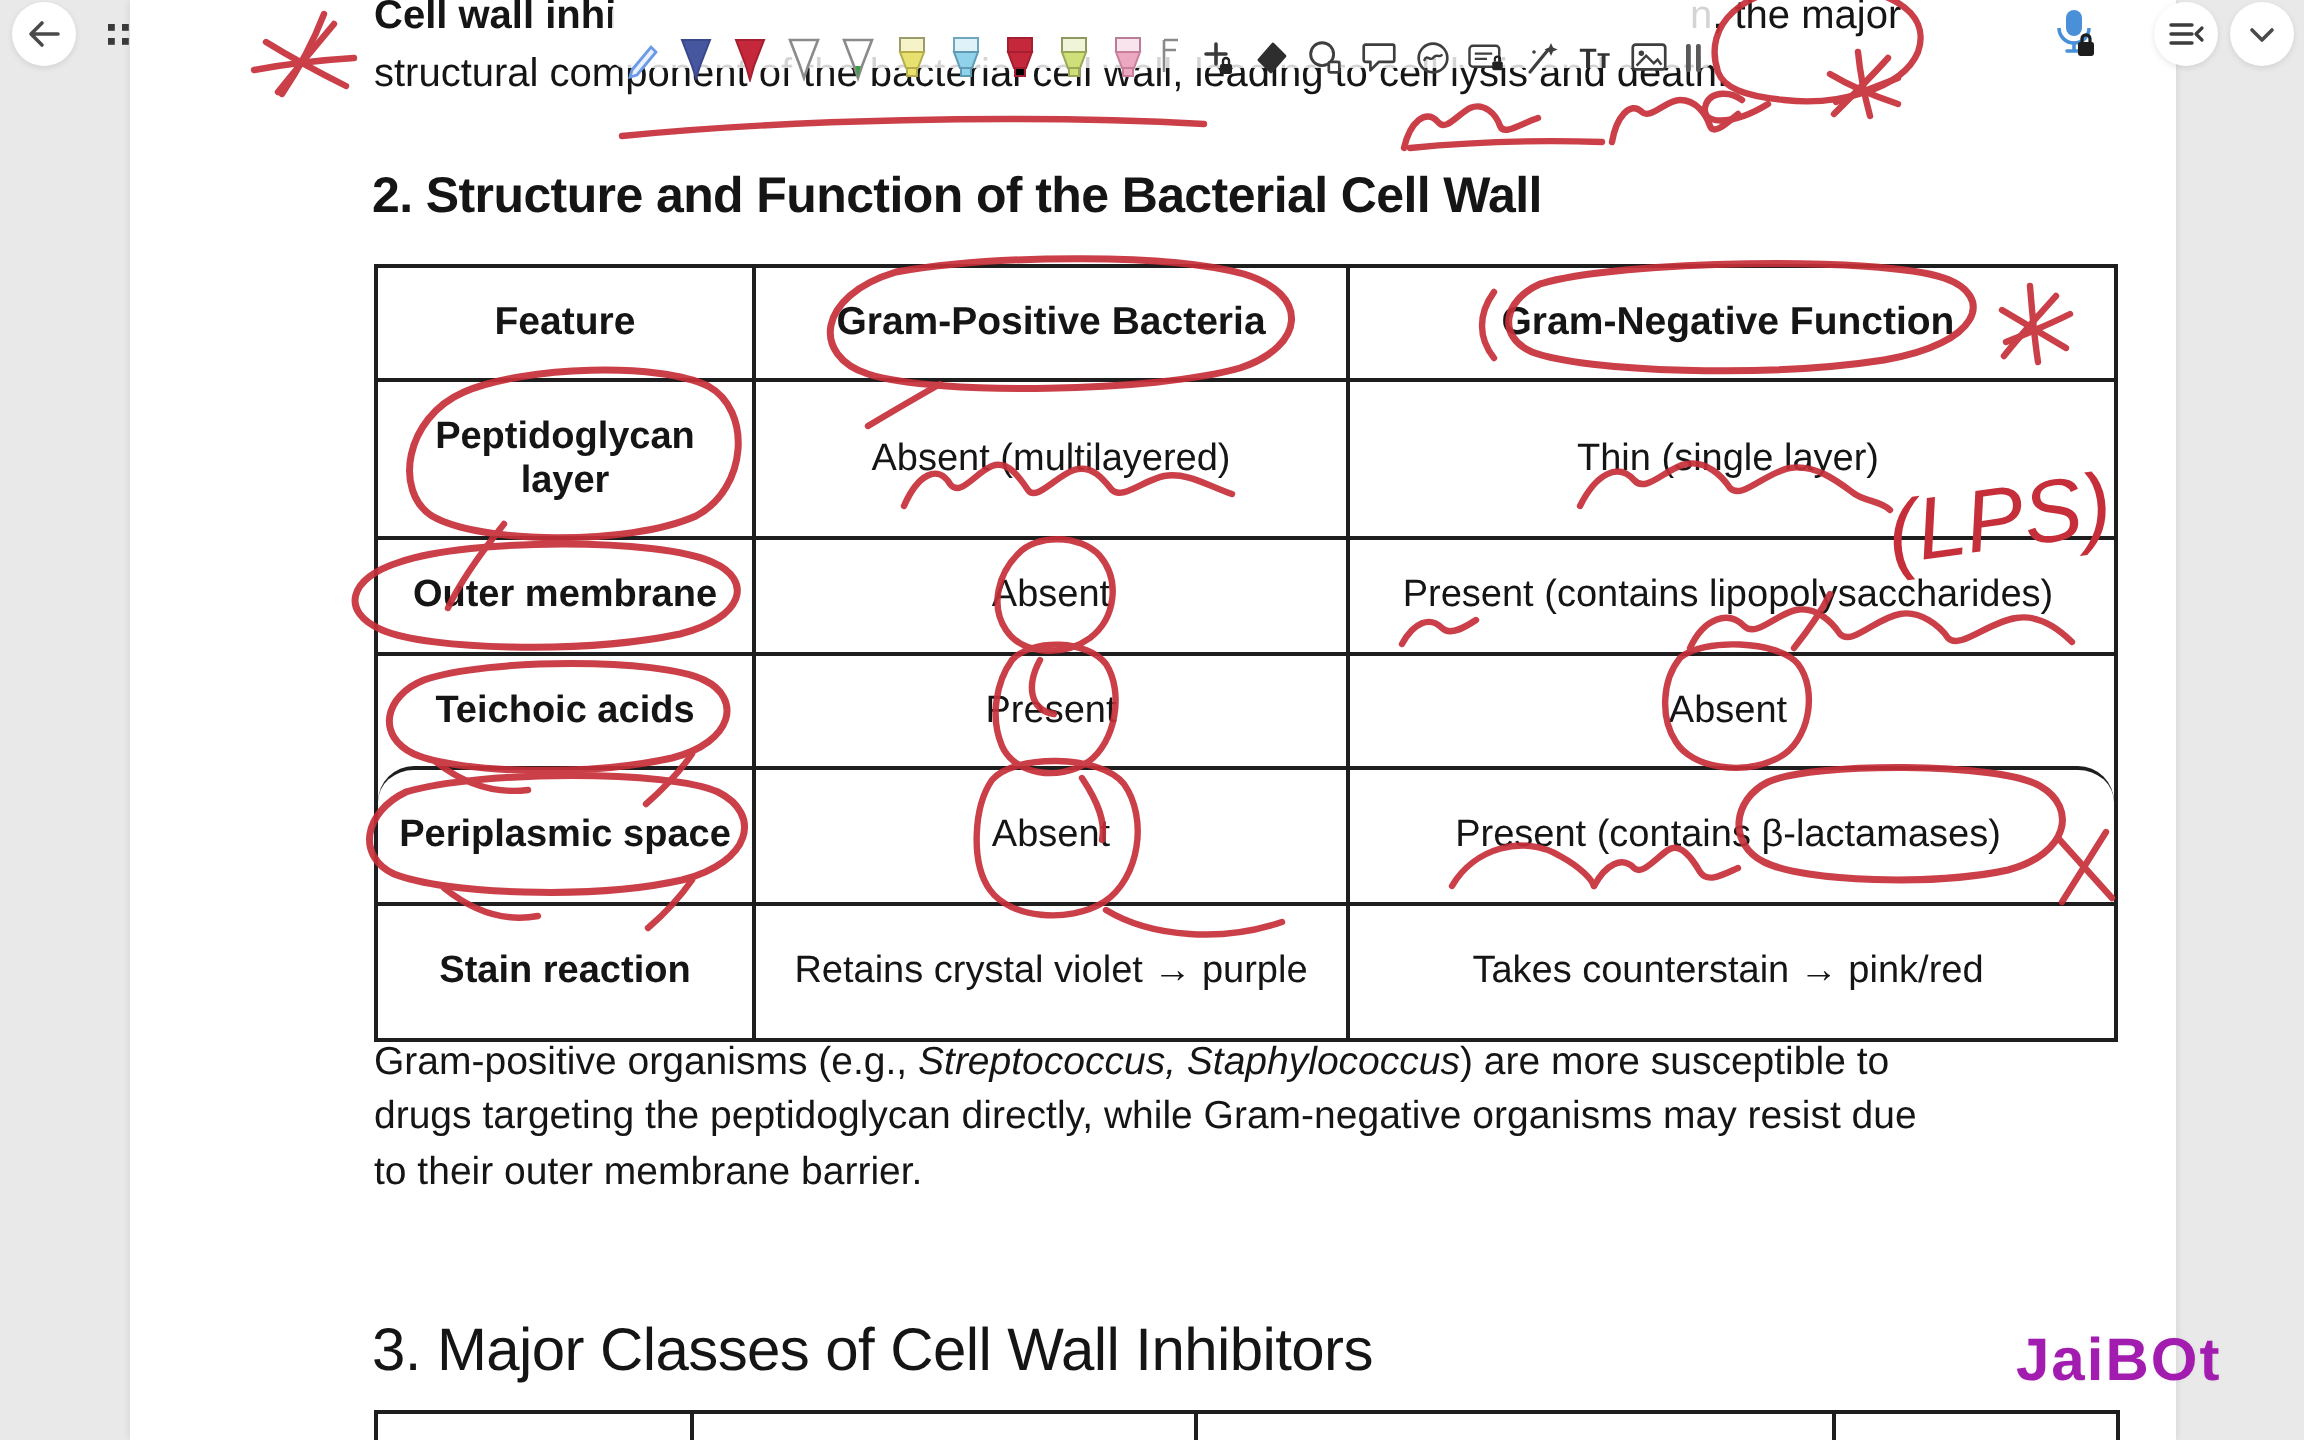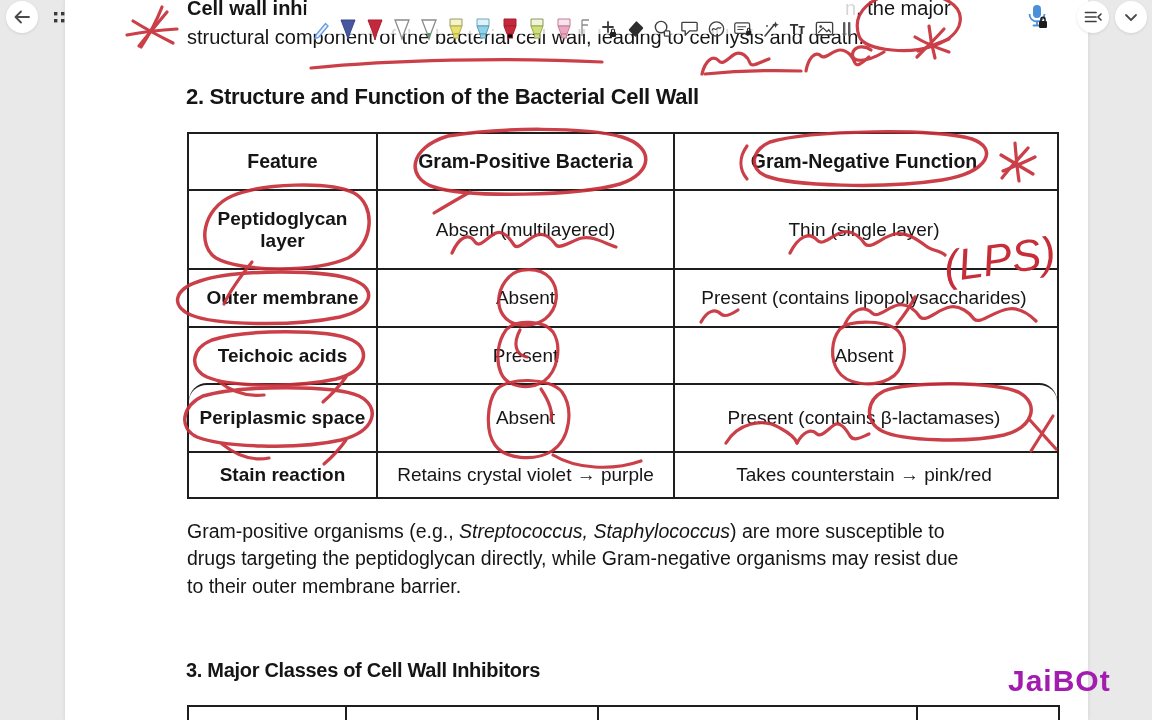--- a/index.html
+++ b/index.html
@@ -15,22 +15,22 @@
 
   
   .toolbar { position:absolute; left:306px; top:0px; height:34px; display:flex; align-items:center;
              gap:6px; background:rgba(255,255,255,0.82); border-radius:6px; padding:0 4px; }
   .tool { width:21px; height:28px; display:flex; align-items:center; justify-content:center;margin-top:24px; }
 
   
   .doc-line1b { position:absolute; left:187px; top:-3px; font-size:20px; font-weight:700; }
   .doc-line1r { position:absolute; left:845px; top:-3px; font-size:20px; }
   .doc-line2  { position:absolute; left:187px; top:26px; font-size:20px; }
-  .h2 { position:absolute; left:186px; top:84px;  font-size:22px; font-weight:800; letter-spacing:-0.3px; }
-  .h3 { position:absolute; left:186px; top:659px; font-size:20px; font-weight:700; letter-spacing:-0.3px; }
+  .h2 { position:absolute; left:186px; top:84px;  font-size:25px; font-weight:800; letter-spacing:-0.3px; }
+  .h3 { position:absolute; left:186px; top:659px; font-size:30px; font-weight:400; letter-spacing:-0.3px; }
 
   
   .tbl { position:absolute; left:187px; top:132px; width:872px; border:2px solid #1e1e1e; background:#fff; }
   .trow { display:flex; border-top:2px solid #1e1e1e; }
   .trow:first-child { border-top:none; }
   .tcell { display:flex; align-items:center; justify-content:center; text-align:center;
            font-size:19px; padding:2px 8px; border-right:2px solid #1e1e1e; }
   .tcell:last-child { border-right:none; }
   .c0 { width:189px; font-weight:700; }
   .c1 { width:297px; }
@@ -83,21 +83,21 @@
   <div class="trow" style="height:57px;">
     <div class="tcell c0">Teichoic acids</div>
     <div class="tcell c1">Present</div>
     <div class="tcell c2">Absent</div>
   </div>
   <div class="trow" style="height:68px;border-radius:18px;">
     <div class="tcell c0">Periplasmic space</div>
     <div class="tcell c1">Absent</div>
     <div class="tcell c2">Present (contains β-lactamases)</div>
   </div>
-  <div class="trow" style="height:46px;">
+  <div class="trow" style="height:68px;">
     <div class="tcell c0">Stain reaction</div>
     <div class="tcell c1">Retains crystal violet → purple</div>
     <div class="tcell c2">Takes counterstain → pink/red</div>
   </div>
 </div>
 
 <div class="clin">
   <span>Gram-positive organisms (e.g., </span><span class="ital">Streptococcus, Staphylococcus</span><span>) are more susceptible to drugs targeting the peptidoglycan directly, while Gram-negative organisms may resist due to their outer membrane barrier.</span>
 </div>
 

